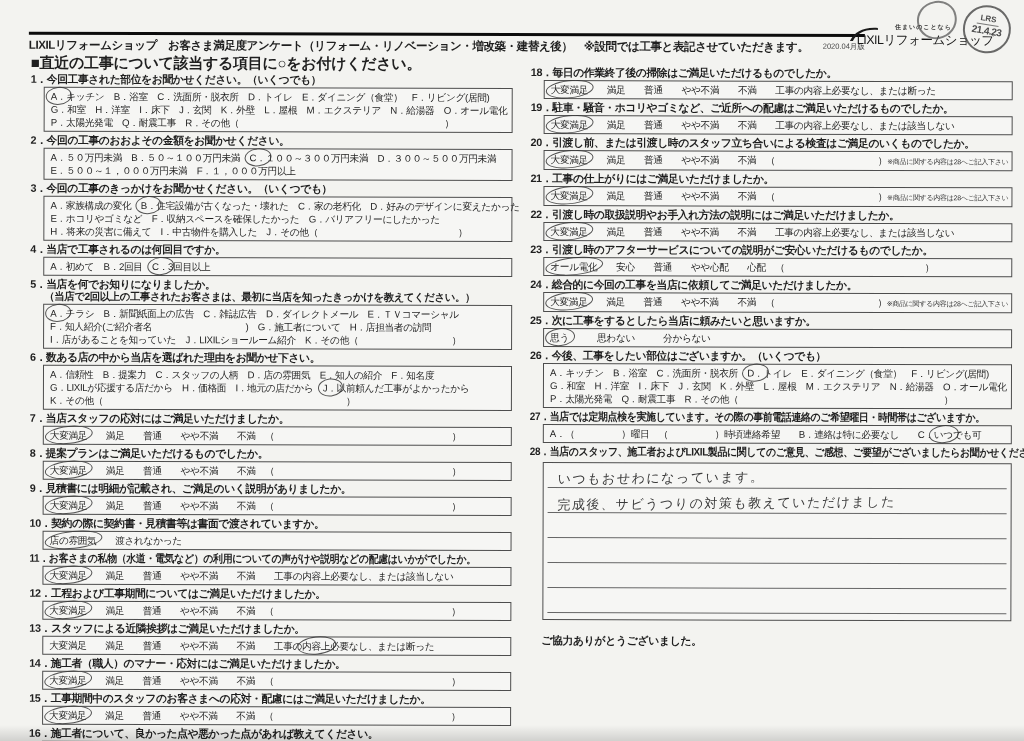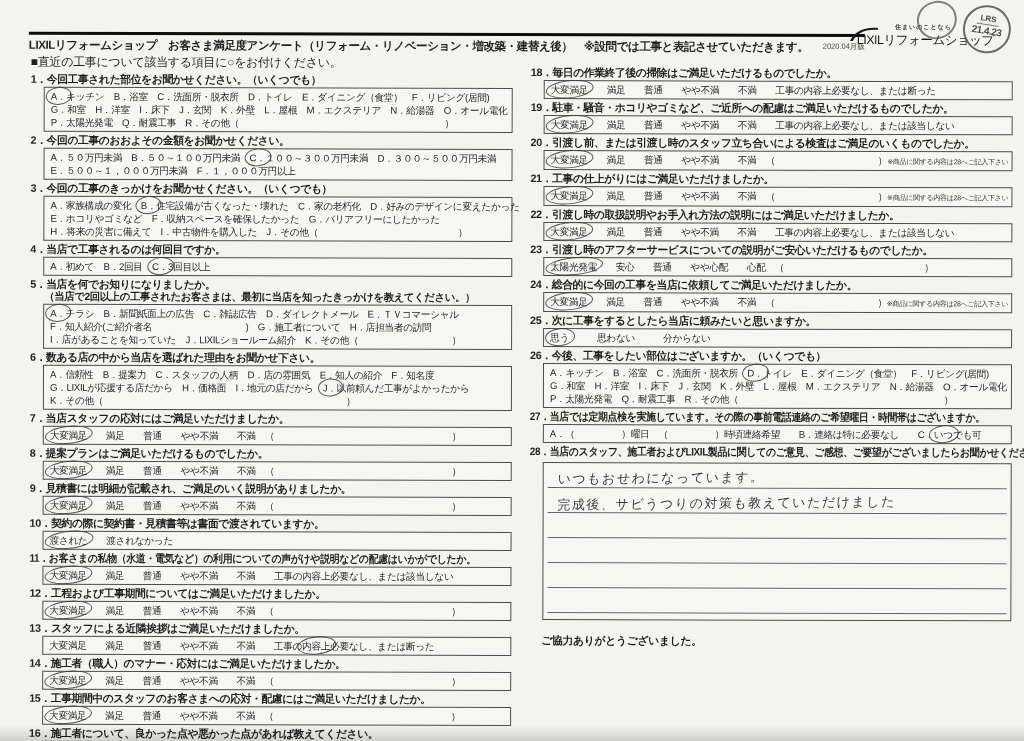--- a/index.html
+++ b/index.html
@@ -14,21 +14,21 @@
   .logo{position:absolute;right:18px;top:22px;width:150px;text-align:left;}
   .logo .tagline{font-size:6px;font-weight:bold;color:#333;margin-left:38px;letter-spacing:1px;}
   .logo .name{font-size:12.5px;font-weight:normal;letter-spacing:-0.5px;white-space:nowrap;color:#181818;}
   .swoosh{position:absolute;left:-8px;top:2px;}
   .stamp{position:absolute;right:14px;top:4px;width:44px;height:44px;border:2px solid rgba(70,70,70,.8);
          border-radius:50%;transform:rotate(9deg);text-align:center;color:#4c4c4c;}
   .stamp .s1{font-size:8px;font-weight:bold;margin-top:6px;border-bottom:1px solid rgba(70,70,70,.7);display:inline-block;padding:0 3px 1px;}
   .stamp .s2{font-size:10px;font-weight:bold;letter-spacing:-0.5px;margin-top:0px;}
   .penoval{position:absolute;right:68px;top:0px;width:36px;height:34px;border:2px solid rgba(90,90,90,.75);
            border-radius:50% 46% 52% 48%;transform:rotate(-10deg);}
-  .instruction{position:absolute;left:30px;top:55px;font-size:12px;font-weight:normal;letter-spacing:-0.3px;}
+  .instruction{position:absolute;left:30px;top:55px;font-size:15px;font-weight:bold;letter-spacing:-0.3px;}
   
   .col{position:absolute;width:482px;}
   .col.left{left:30px;top:74px;}
   .col.right{left:530px;top:66px;}
   
   .q{margin-bottom:2px;}
   .q-title{font-size:10.8px;font-weight:bold;line-height:13px;white-space:nowrap;letter-spacing:-0.4px;}
   .q-title.tight{transform:scaleX(.92);transform-origin:left top;width:109%;}
   .q-sub{font-size:10.4px;font-weight:bold;line-height:12px;white-space:nowrap;letter-spacing:-0.4px;padding-left:14px;}
   .q-box{border:1px solid #4d4d4d;margin-left:13px;margin-top:1px;padding:2px 6px;background:rgba(255,255,255,.25);}
@@ -174,21 +174,21 @@
           <div class="q-box">
             <div class="row">
               <span class="line-text"><span class="circ">大変満足</span>　　満足　　普通　　やや不満　　不満　（　　　　　　　　　　　　　　　　　　　）</span>
             </div>
           </div>
         </div>
         <div class="q">
           <div class="q-title">10．契約の際に契約書・見積書等は書面で渡されていますか。</div>
           <div class="q-box">
             <div class="row">
-              <span class="line-text"><span class="circ">渡された</span>　　渡されなかった</span>
+              <span class="line-text"><span class="circ">店の雰囲気</span>　　渡されなかった</span>
             </div>
           </div>
         </div>
         <div class="q">
           <div class="q-title tight">11．お客さまの私物（水道・電気など）の利用についての声がけや説明などの配慮はいかがでしたか。</div>
           <div class="q-box">
             <div class="row">
               <span class="line-text"><span class="circ">大変満足</span>　　満足　　普通　　やや不満　　不満　　工事の内容上必要なし、または該当しない</span>
             </div>
           </div>
@@ -270,21 +270,21 @@
           <div class="q-box">
             <div class="row">
               <span class="line-text"><span class="circ">大変満足</span>　　満足　　普通　　やや不満　　不満　　工事の内容上必要なし、または該当しない</span>
             </div>
           </div>
         </div>
         <div class="q">
           <div class="q-title">23．引渡し時のアフターサービスについての説明がご安心いただけるものでしたか。</div>
           <div class="q-box">
             <div class="row">
-              <span class="line-text"><span class="circ">太陽光発電</span>　　安心　　普通　　やや心配　　心配　（　　　　　　　　　　　　　　　）</span>
+              <span class="line-text"><span class="circ">オール電化</span>　　安心　　普通　　やや心配　　心配　（　　　　　　　　　　　　　　　）</span>
             </div>
           </div>
         </div>
         <div class="q">
           <div class="q-title">24．総合的に今回の工事を当店に依頼してご満足いただけましたか。</div>
           <div class="q-box">
             <div class="row">
               <span class="line-text"><span class="circ">大変満足</span>　　満足　　普通　　やや不満　　不満　（　　　　　　　　　　　）</span>
               <span class="note">※商品に関する内容は28へご記入下さい</span>
             </div>

